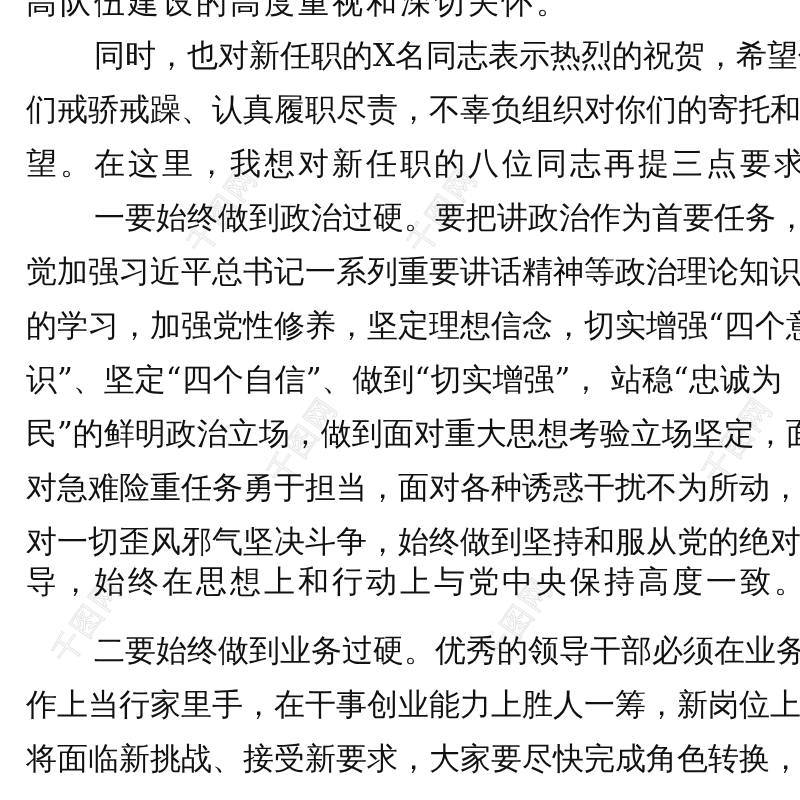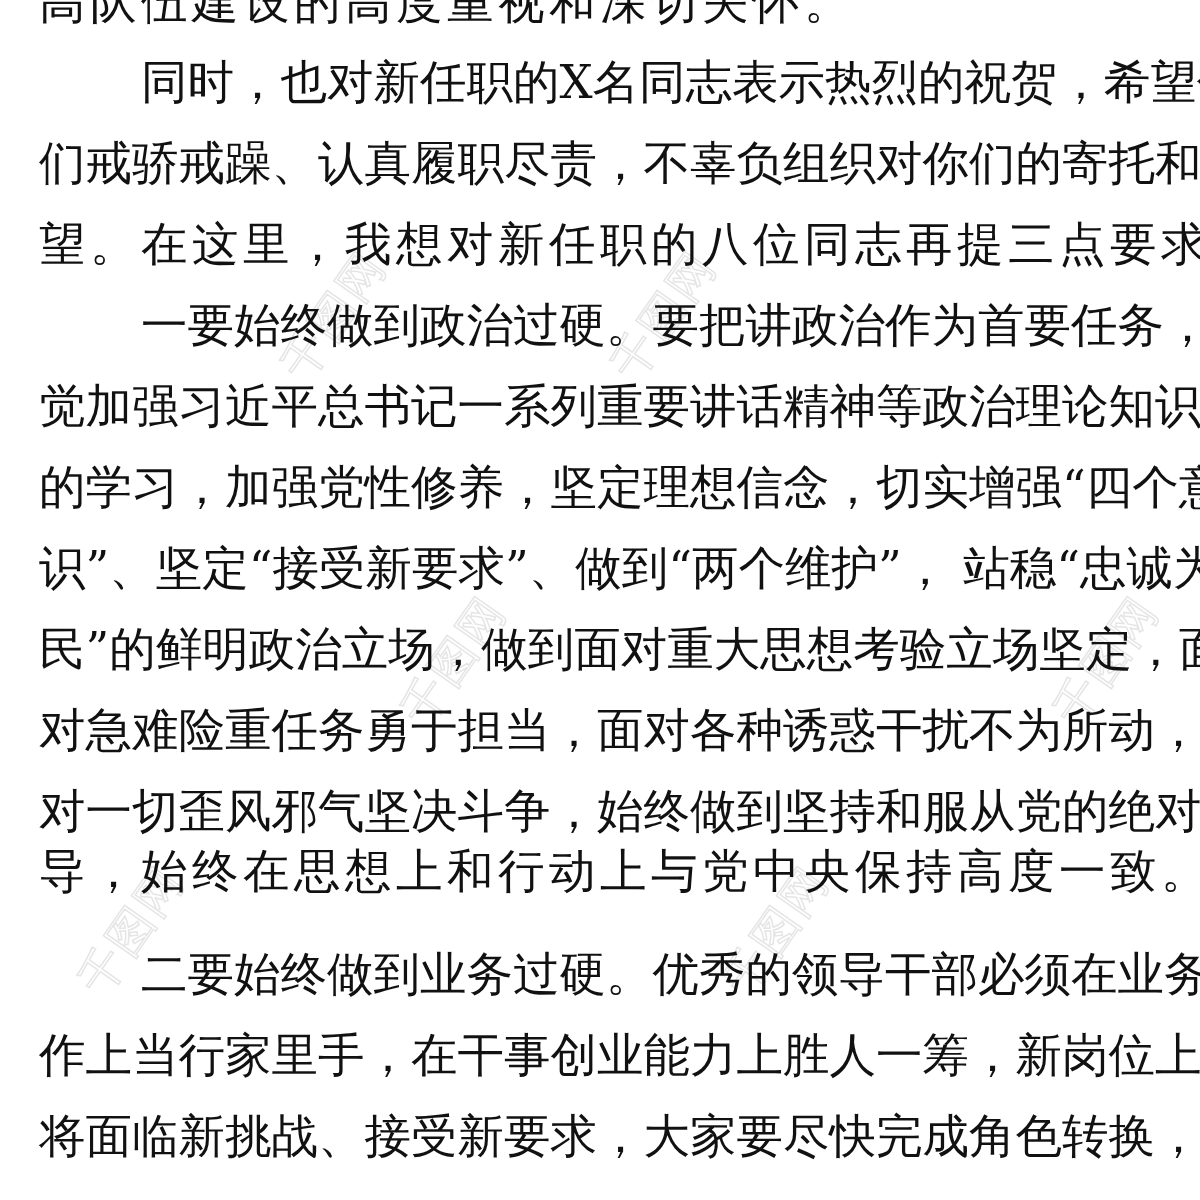--- a/index.html
+++ b/index.html
@@ -71,21 +71,21 @@
 
   <div class="line last" style="top:-18px;">高队伍建设的高度重视和深切关怀。</div>
 
   <div class="line indent" style="top:35px;">同时，也对新任职的X名同志表示热烈的祝贺，希望你</div>
   <div class="line" style="top:89px;">们戒骄戒躁、认真履职尽责，不辜负组织对你们的寄托和厚</div>
   <div class="line last" style="top:143px;">望。在这里，我想对新任职的八位同志再提三点要求：</div>
 
   <div class="line indent" style="top:197px;">一要始终做到政治过硬。要把讲政治作为首要任务，自</div>
   <div class="line" style="top:251px;">觉加强习近平总书记一系列重要讲话精神等政治理论知识</div>
   <div class="line" style="top:305px;">的学习，加强党性修养，坚定理想信念，切实增强“四个意</div>
-  <div class="line" style="top:359px;">识”、坚定“接受新要求”、做到“两个维护”， 站稳“忠诚为</div>
+  <div class="line" style="top:359px;">识”、坚定“四个自信”、做到“切实增强”， 站稳“忠诚为</div>
   <div class="line" style="top:413px;">民”的鲜明政治立场，做到面对重大思想考验立场坚定，面</div>
   <div class="line" style="top:467px;">对急难险重任务勇于担当，面对各种诱惑干扰不为所动，面</div>
   <div class="line" style="top:521px;">对一切歪风邪气坚决斗争，始终做到坚持和服从党的绝对领</div>
   <div class="line last" style="top:561px;">导，始终在思想上和行动上与党中央保持高度一致。</div>
 
   <div class="line indent" style="top:630px;">二要始终做到业务过硬。优秀的领导干部必须在业务工</div>
   <div class="line" style="top:684px;">作上当行家里手，在干事创业能力上胜人一筹，新岗位上即</div>
   <div class="line" style="top:738px;">将面临新挑战、接受新要求，大家要尽快完成角色转换，找</div>
 
 </div>

